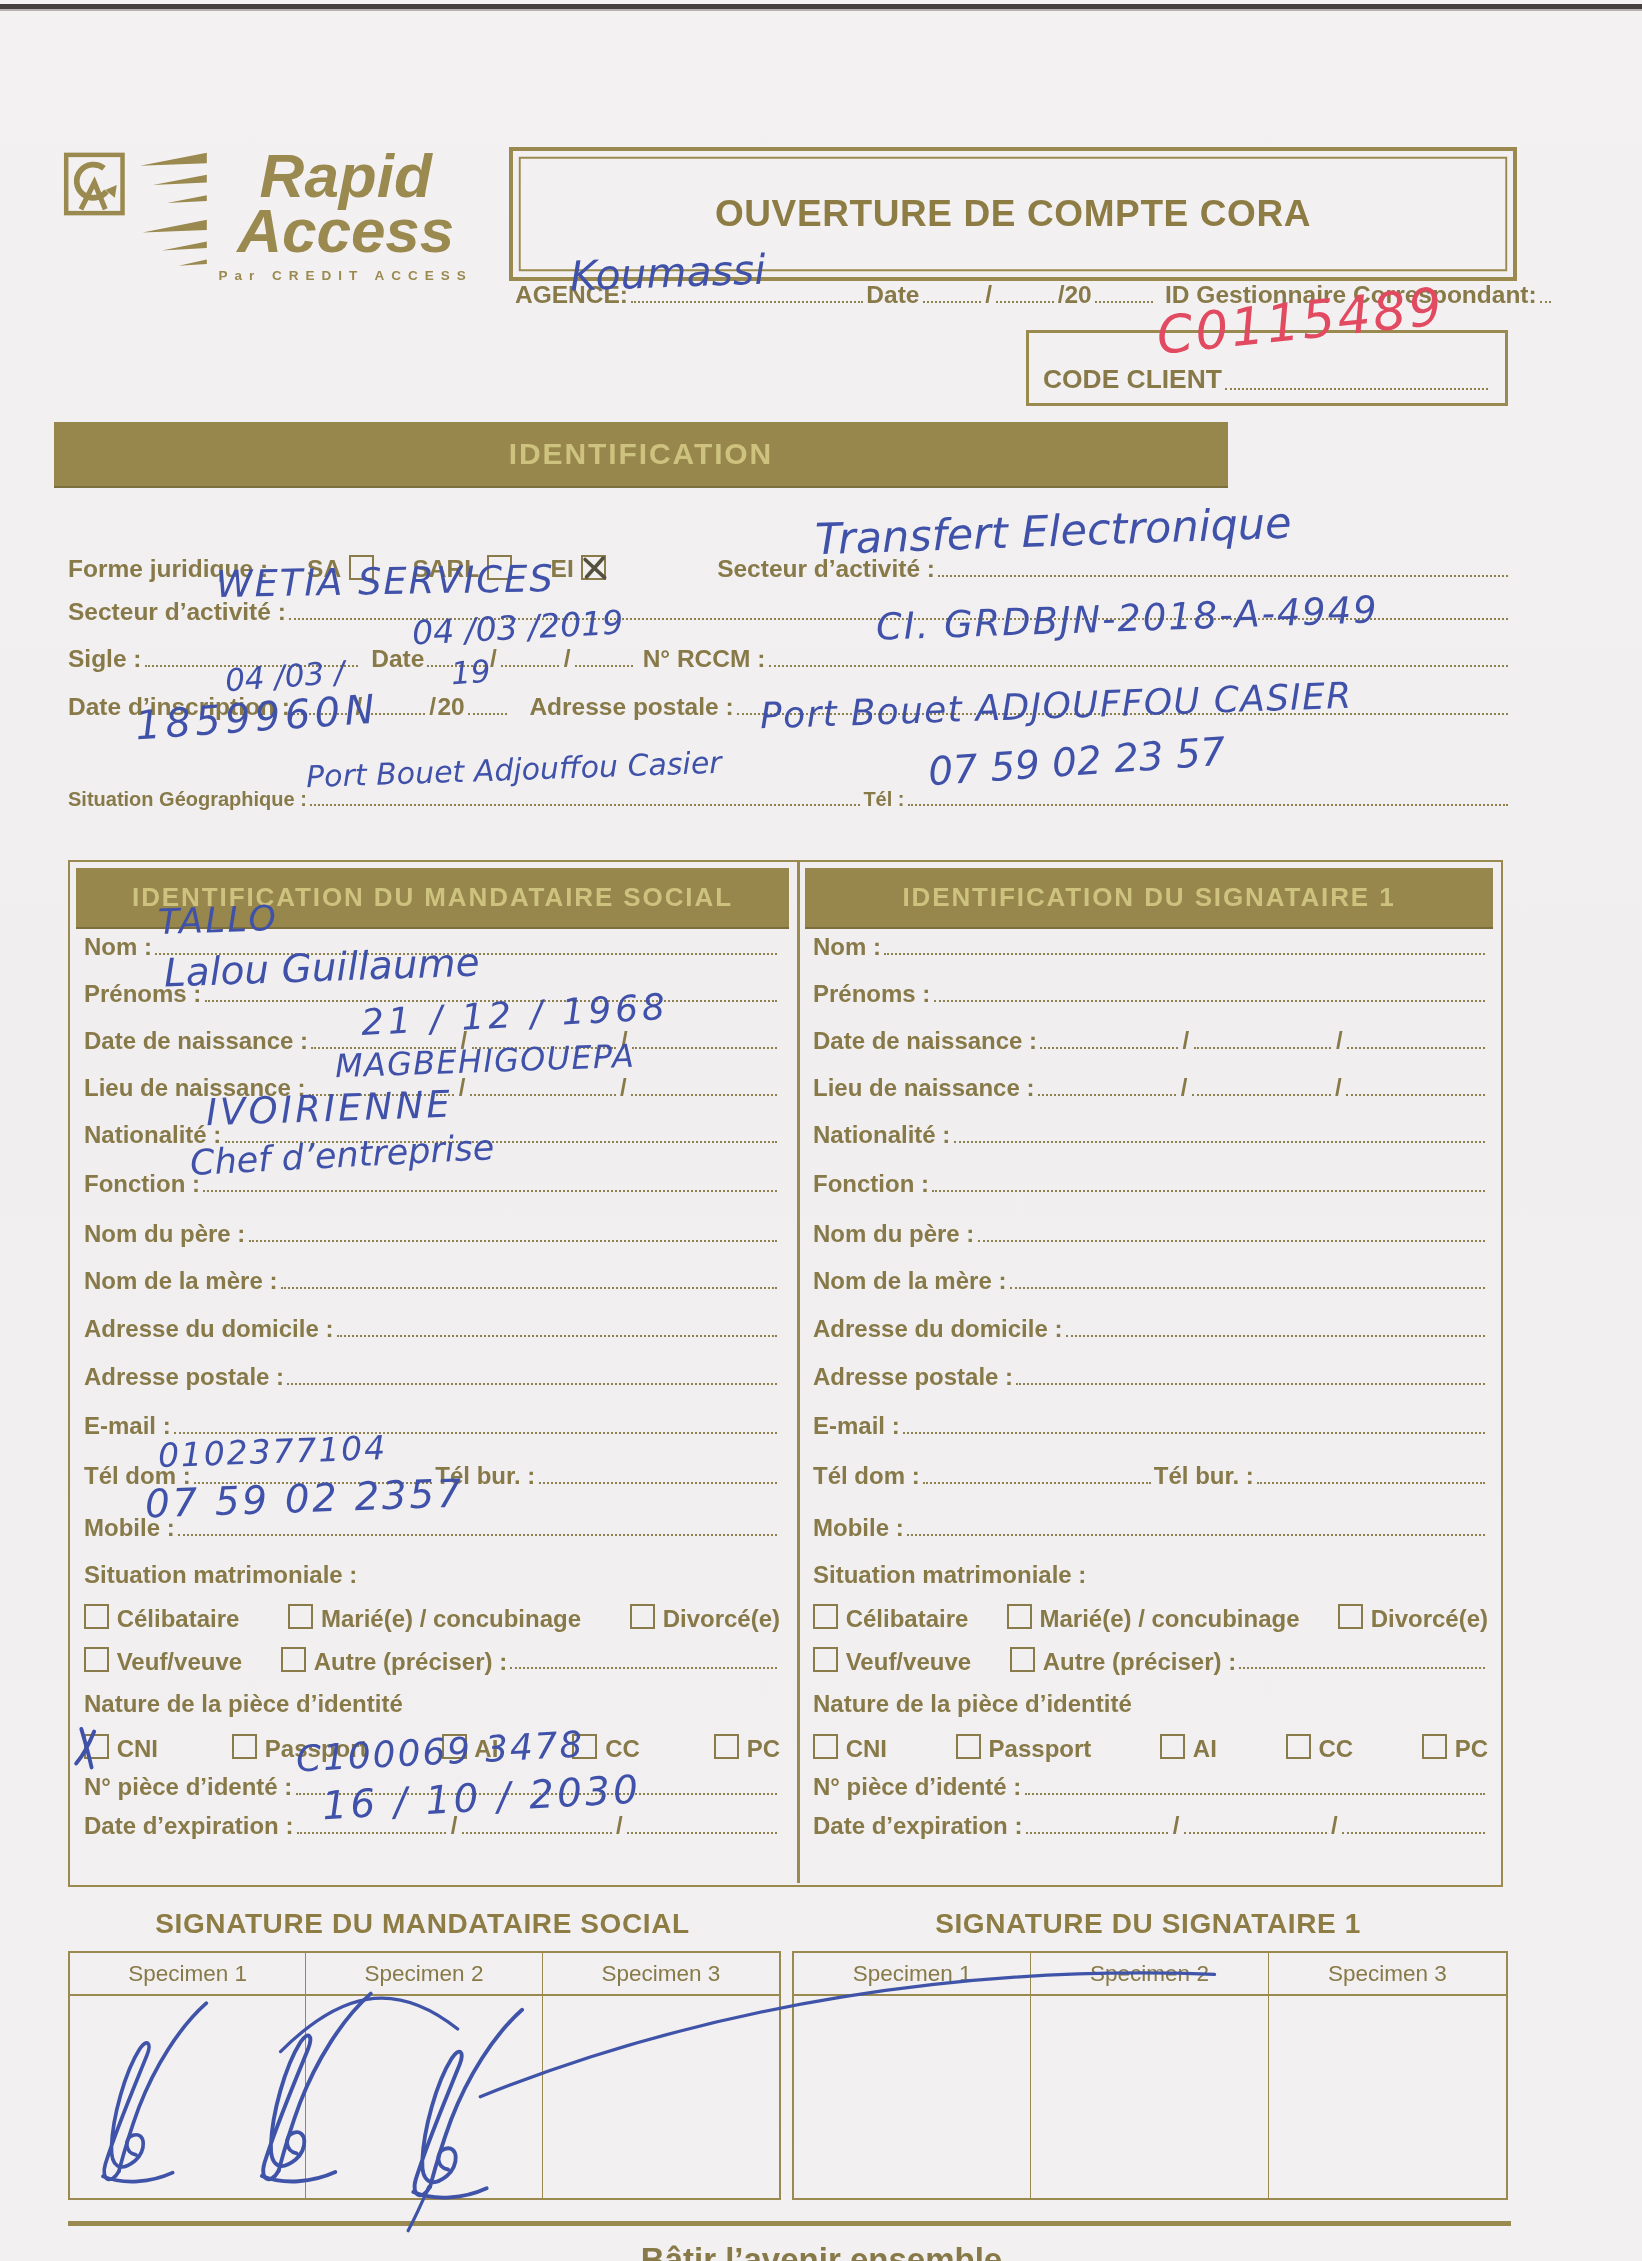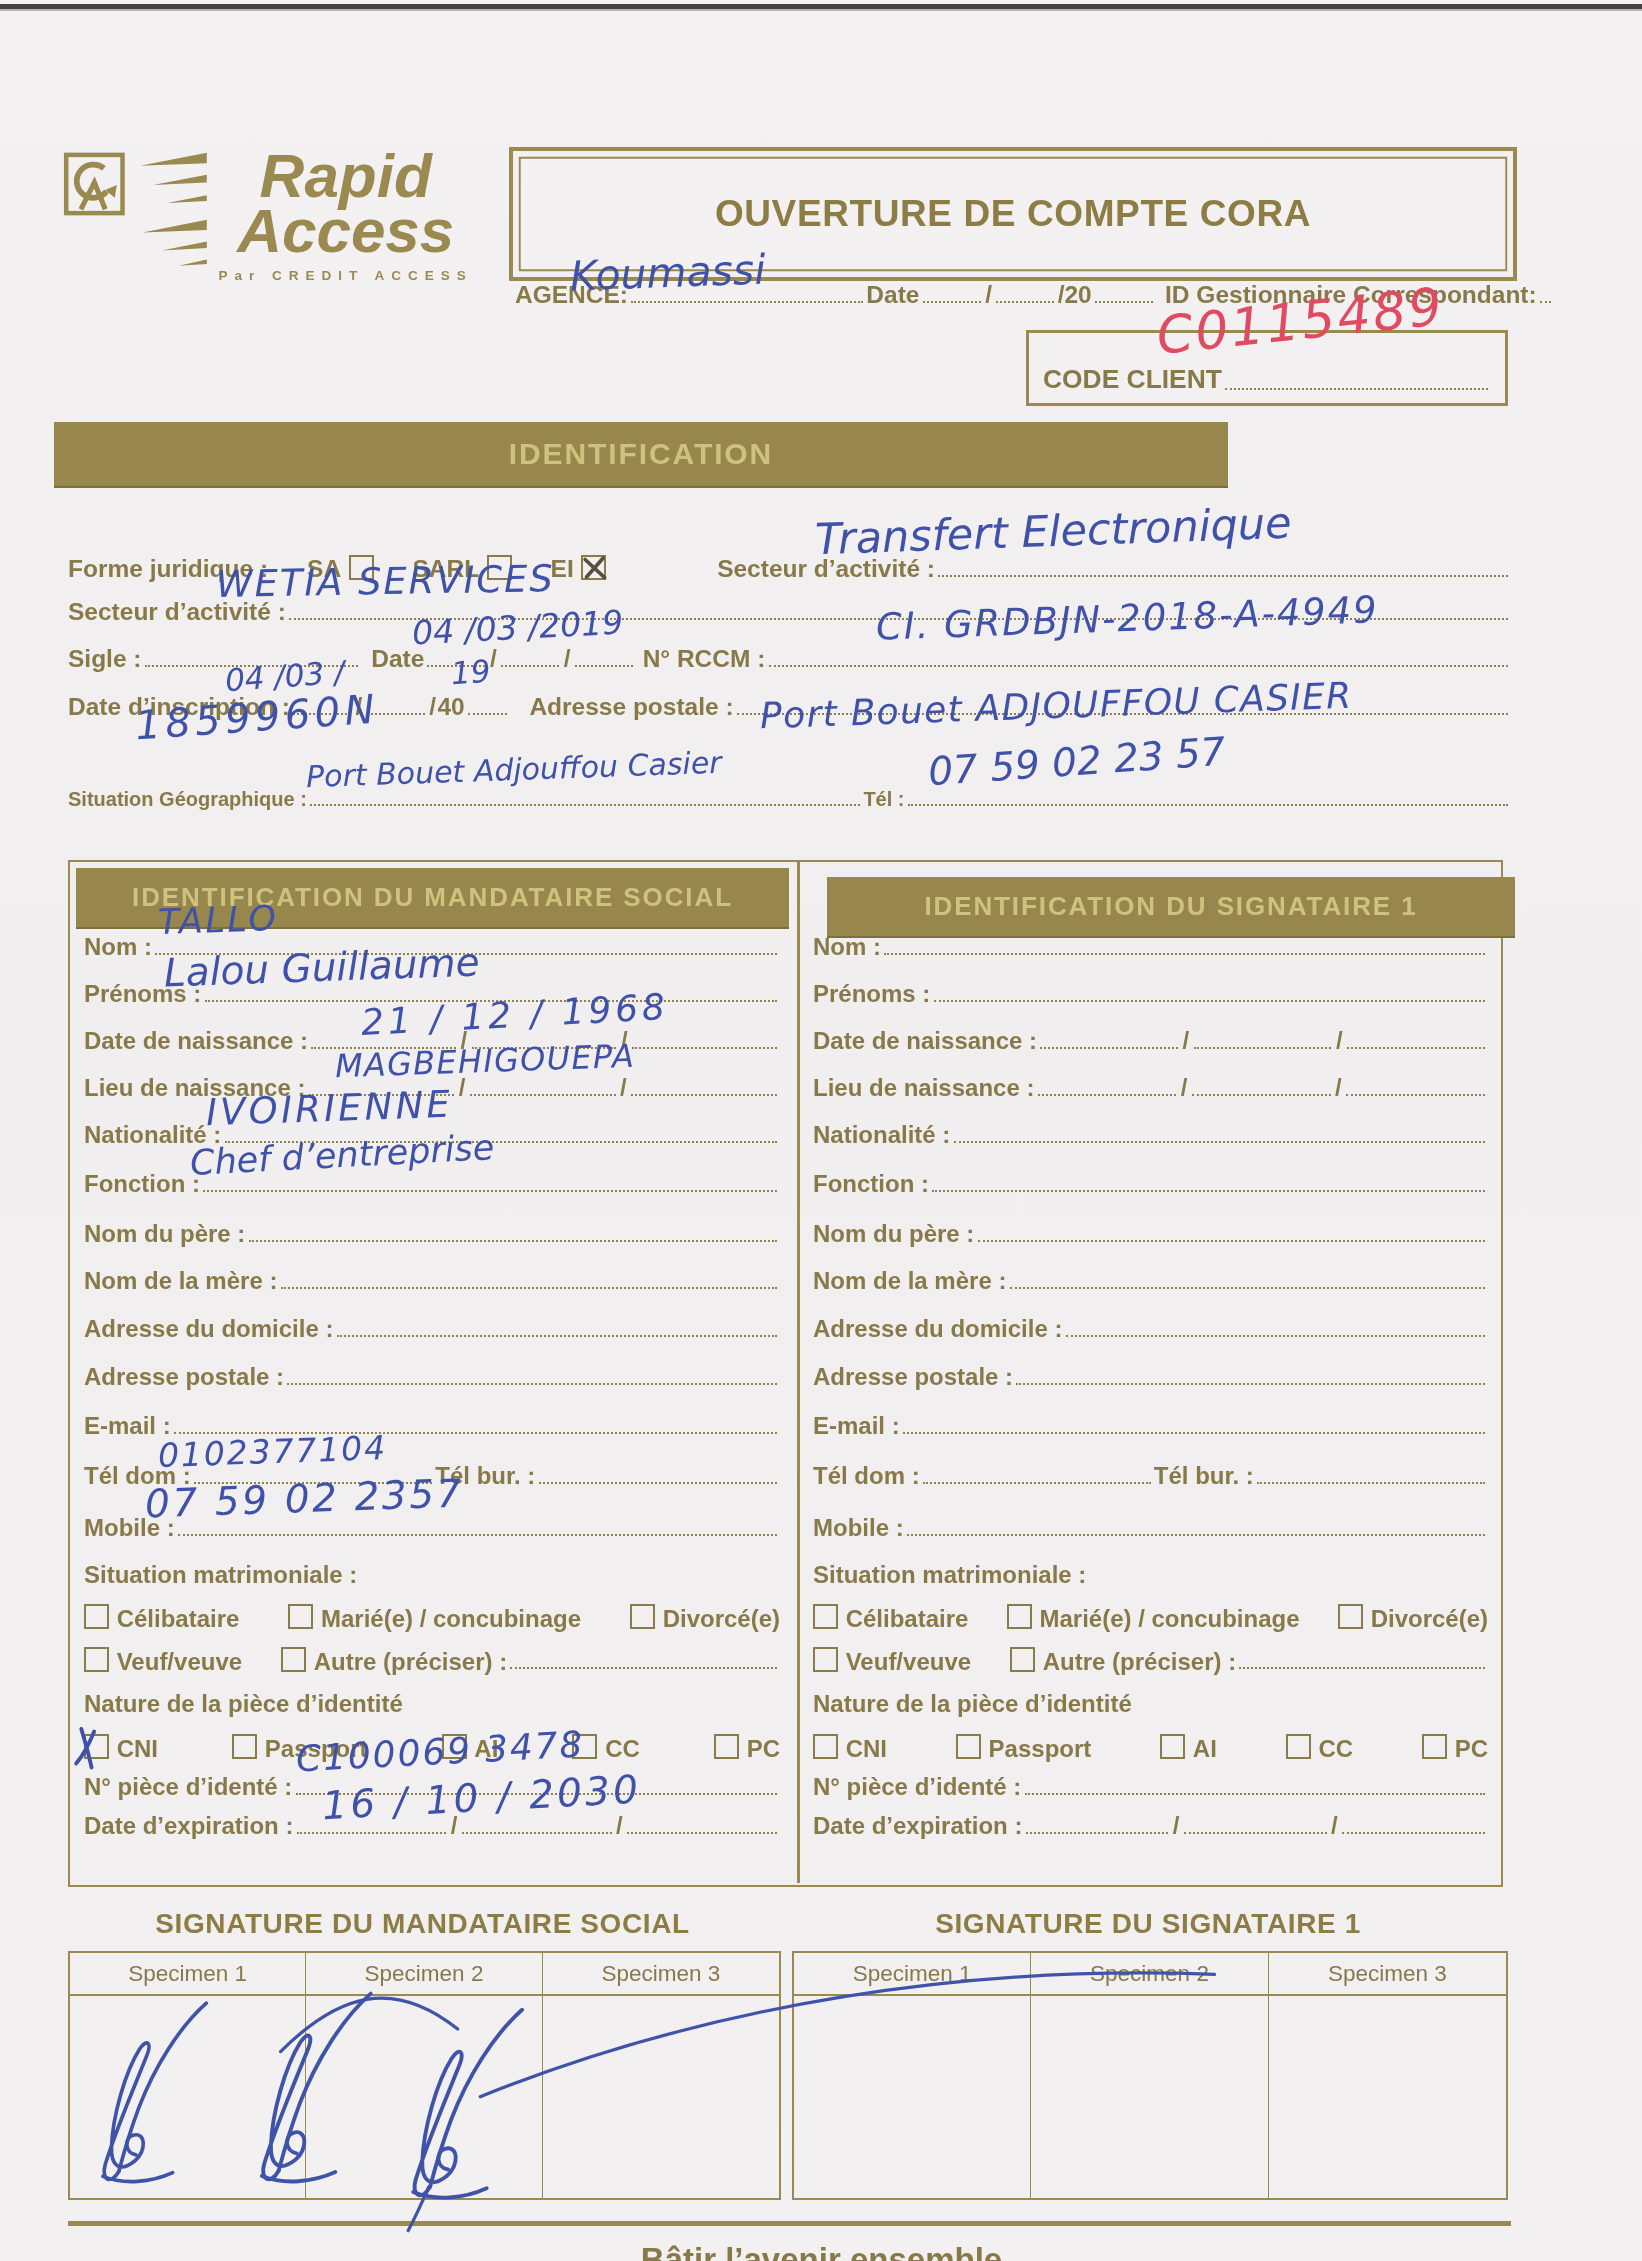--- a/index.html
+++ b/index.html
@@ -148,21 +148,21 @@
   </div>
   <div class="hw" style="left:412px;top:611px;font-size:33px;transform:rotate(-3deg);">04 /03 /2019</div>
   <div class="hw" style="left:876px;top:600px;font-size:37px;transform:rotate(-2deg);letter-spacing:1.9px;">CI. GRDBJN-2018-A-4949</div>
 
   <div class="row" style="left:68px;top:694px;width:1443px;font-size:24.5px;">
     <span class="lbl">Date d’inscription :</span>
     <span class="fill fx90"></span>
     <span class="lbl sep">/</span>
     <span class="fill fx90"></span>
     <span class="lbl sep">/</span>
-    <span class="lbl">40</span>
+    <span class="lbl">20</span>
     <span class="fill fx60"></span>
     <span class="lbl" style="margin-left:19.3px">Adresse postale :</span>
     <span class="fill"></span>
   </div>
   <div class="hw" style="left:225px;top:661px;font-size:31px;transform:rotate(-4deg);">04  /03  /</div>
   <div class="hw" style="left:451px;top:657px;font-size:31px;transform:rotate(-4deg);">19</div>
 
   <div class="hw" style="left:135px;top:697px;font-size:40px;transform:rotate(-4deg);letter-spacing:4.5px;">1859960N</div>
   <div class="hw" style="left:760px;top:688px;font-size:36px;transform:rotate(-2deg);letter-spacing:1.3px;">Port Bouet ADJOUFFOU CASIER</div>
 
@@ -173,21 +173,21 @@
     <span class="fill" style="flex:1.2"></span>
   </div>
   <div class="hw" style="left:306px;top:755px;font-size:30px;transform:rotate(-2deg);">Port Bouet Adjouffou Casier</div>
   <div class="hw" style="left:928px;top:742px;font-size:39px;transform:rotate(-4deg);">07 59 02 23 57</div>
 
   <div class="idtable"></div>
   <div class="vdivider"></div>
   <div class="bar" style="left:76px;top:868px;width:713px;height:59px;font-size:26px;">
     <span>IDENTIFICATION DU MANDATAIRE SOCIAL</span>
   </div>
-  <div class="bar" style="left:827px;top:868px;width:688px;height:59px;font-size:26px;margin-top:9px;">
+  <div class="bar" style="left:805px;top:868px;width:688px;height:59px;font-size:26px;">
     <span>IDENTIFICATION DU SIGNATAIRE 1</span>
   </div>
 
   <div class="row" style="left:84px;top:934px;width:696px;font-size:24px;">
     <span class="lbl">Nom :</span>
       <span class="fill"></span>
   </div>
   <div class="hw" style="left:158px;top:903px;font-size:35px;transform:rotate(-2deg);letter-spacing:2.6px;">TALLO</div>
 
   <div class="row" style="left:84px;top:981px;width:696px;font-size:24px;">

